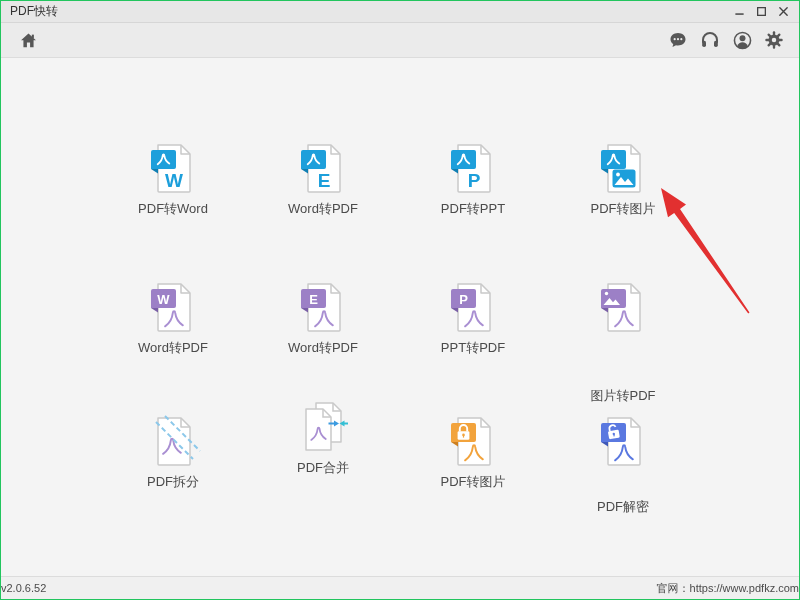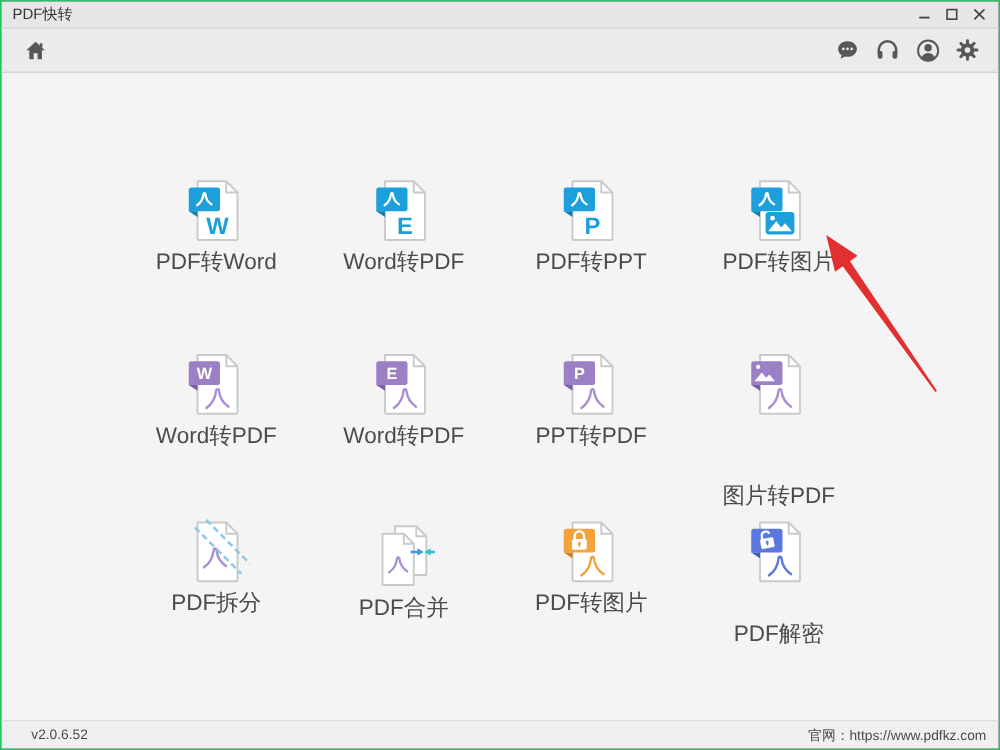--- a/index.html
+++ b/index.html
@@ -17,28 +17,28 @@
   
   .toolbar { position:absolute; top:22px; left:0; right:0; height:35px; background:#ebebeb;
              border-bottom:1px solid #dcdcdc; display:flex; align-items:center; }
   .tool-left { padding-left:16px; display:flex; align-items:center; }
   .tool-right { margin-left:auto; display:flex; align-items:center; gap:10px; padding-right:14px; }
   .tool-btn { width:22px; height:22px; display:flex; align-items:center; justify-content:center; cursor:pointer; }
   
   .content { position:absolute; top:57px; left:0; right:0; bottom:23px; background:#f4f4f4; }
   .tile { position:absolute; width:150px; display:flex; flex-direction:column; align-items:center; cursor:pointer; }
   .tile svg.tile-icon { width:56px; height:56px; display:block; }
-  .tile .tile-label { margin-top:6px; font-size:18px; color:#4b4b4b; line-height:14px; }
+  .tile .tile-label { margin-top:6px; font-size:13px; color:#4b4b4b; line-height:14px; }
   
   .arrow-overlay { position:absolute; top:0; left:0; width:800px; height:600px; pointer-events:none; }
   
   .statusbar { position:absolute; left:0; right:0; bottom:0; height:23px; background:#f0f0f0;
                border-top:1px solid #dcdcdc; display:flex; align-items:center; font-size:11px; color:#4a4a4a; }
-  .version { padding-left:24px; }
-  .website { margin-left:auto; padding-right:10px; }
+  .version { padding-left:0; }
+  .website { margin-left:auto; }
   .website a { color:#4a4a4a; text-decoration:none; }
 </style>
 </head>
 <body>
 
 <div class="window">
 
   <div class="titlebar">
     <span class="title">PDF快转</span>
     <div class="win-controls">
@@ -249,21 +249,21 @@
           <path d="M36 5 V14 H45" fill="none" stroke="#c9c9c9" stroke-width="1.5" stroke-linejoin="round" transform=""></path>
           <g transform="translate(15.8,22.9) scale(0.92)">
             <path d="M2.5 19.5 C8.2 15.6 10.4 9.6 10.9 4.9 C11.1 2.6 13.3 2.6 13.5 4.9 C14.1 10 16.6 15 21.8 18.4" fill="none" stroke="#a98fd2" stroke-width="2.1" stroke-linecap="round"></path>
           </g>
           <line x1="20" y1="3" x2="55" y2="38" stroke="#8cc8ea" stroke-width="2" stroke-dasharray="5 3.2"></line>
           <line x1="11" y1="9" x2="48" y2="46" stroke="#8cc8ea" stroke-width="2" stroke-dasharray="5 3.2"></line>
         </svg>
     <span class="tile-label">PDF拆分</span>
   </div>
 
-  <div class="tile" style="left: 247px; top: 359px;">
+  <div class="tile" style="left: 247px; top: 341px;">
     <svg class="tile-icon" viewBox="0 0 56 56">
           <path d="M21 4 H38 L46 12 V43 H21 Z" fill="#fff" stroke="#c9c9c9" stroke-width="1.5" stroke-linejoin="round"></path>
           <path d="M38 4 V12 H46" fill="none" stroke="#c9c9c9" stroke-width="1.5"></path>
           <path d="M11 10 H28 L36 18 V51 H11 Z" fill="#fff" stroke="#c9c9c9" stroke-width="1.5" stroke-linejoin="round"></path>
           <path d="M28 10 V18 H36" fill="none" stroke="#c9c9c9" stroke-width="1.5"></path>
           <g transform="translate(14.4,26.3) scale(0.75)">
             <path d="M2.5 19.5 C8.2 15.6 10.4 9.6 10.9 4.9 C11.1 2.6 13.3 2.6 13.5 4.9 C14.1 10 16.6 15 21.8 18.4" fill="none" stroke="#a98fd2" stroke-width="2.4" stroke-linecap="round"></path>
           </g>
           <line x1="33.5" y1="24.5" x2="39.5" y2="24.5" stroke="#3b9be0" stroke-width="2"></line>
           <path d="M44 24.5 L39 21.6 V27.4 Z" fill="#3b9be0"></path>

